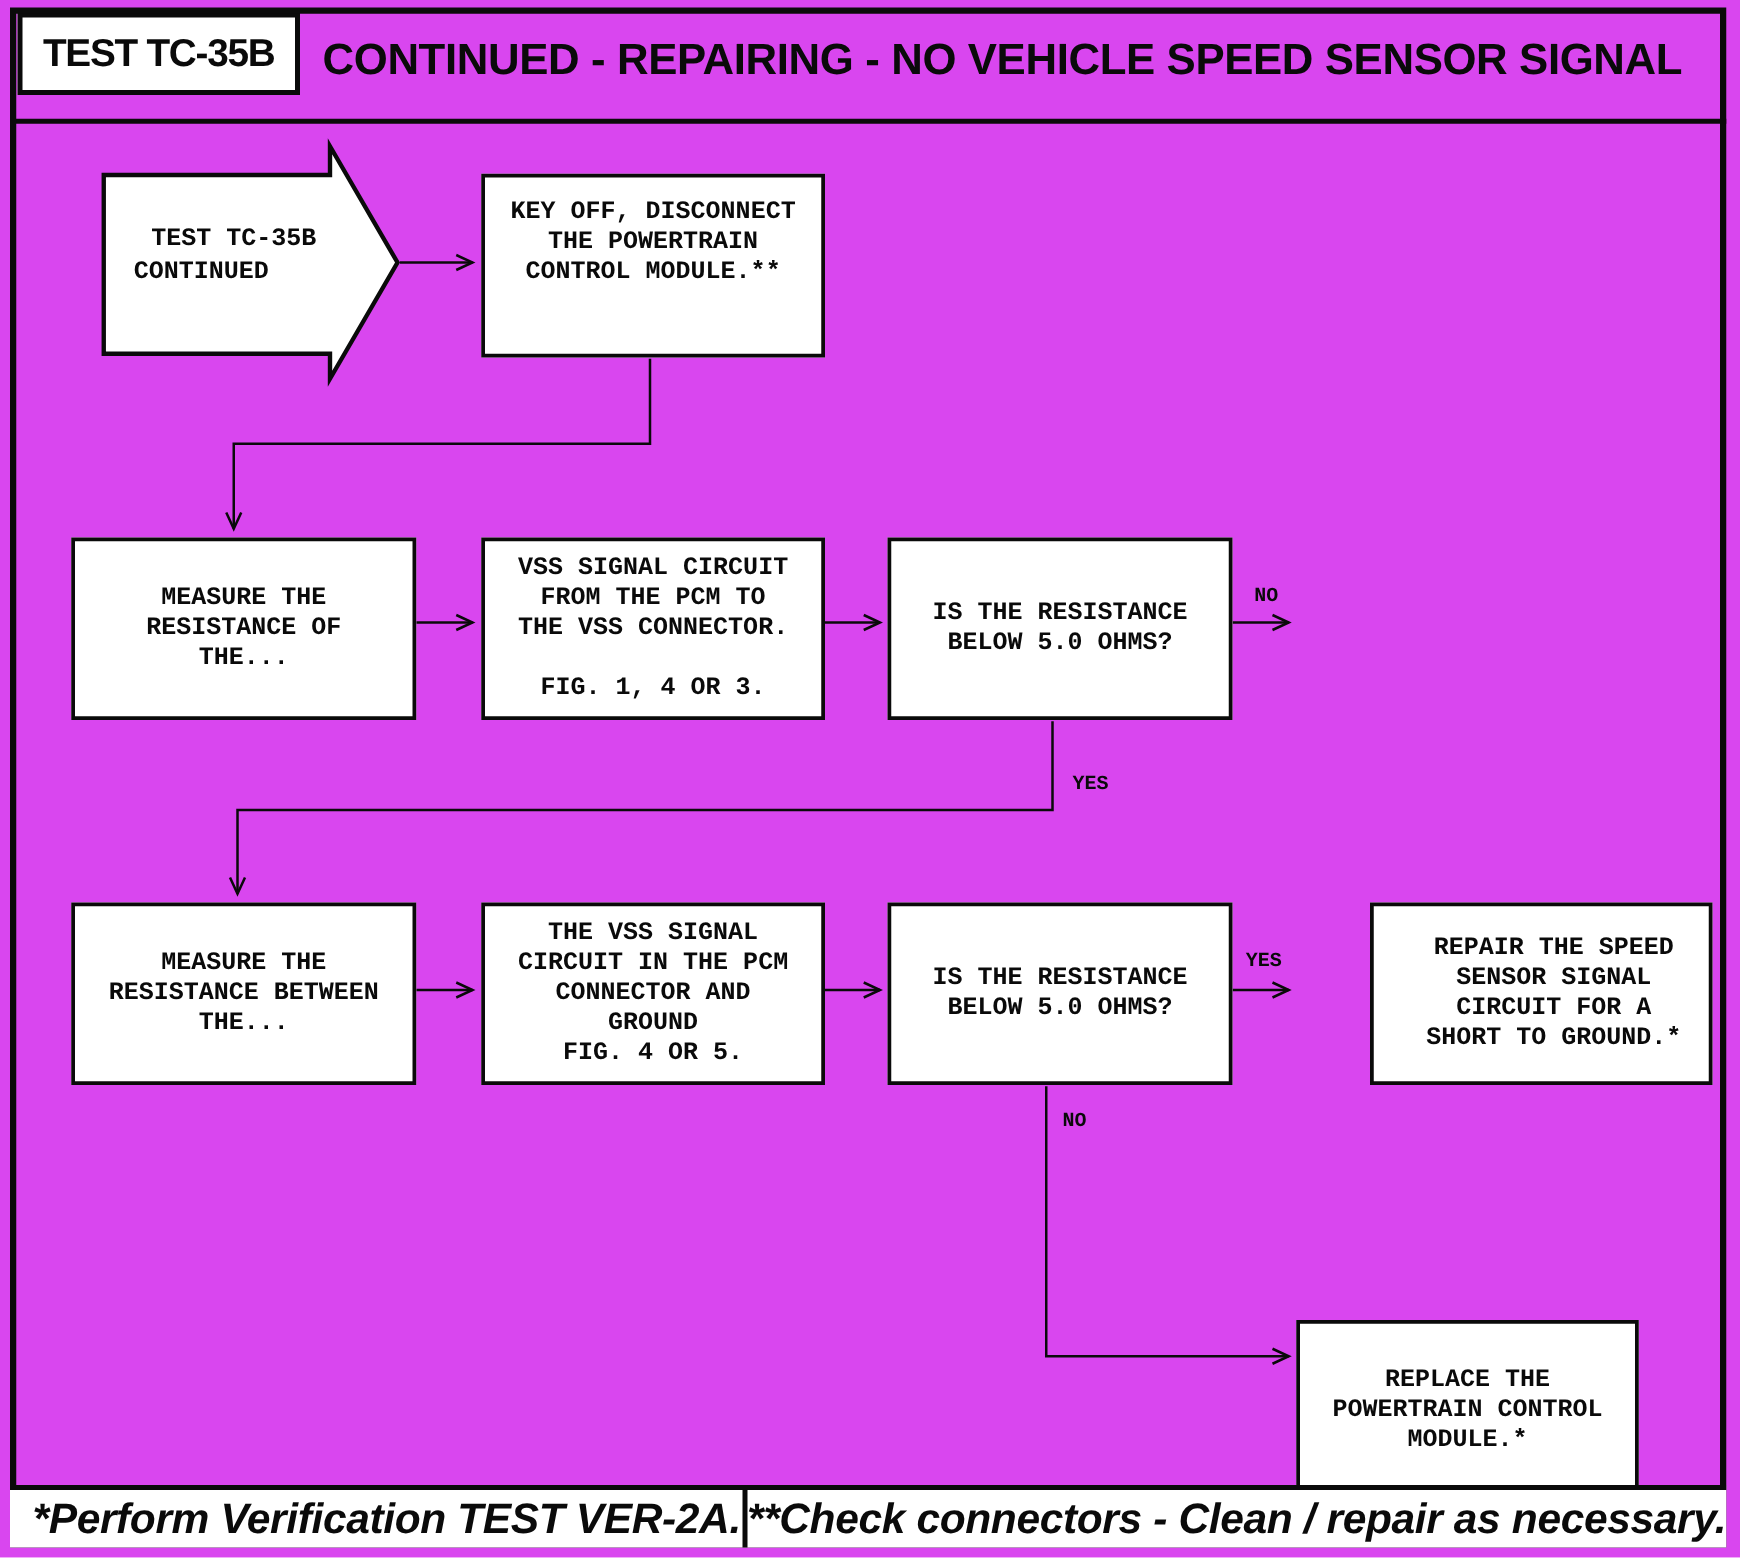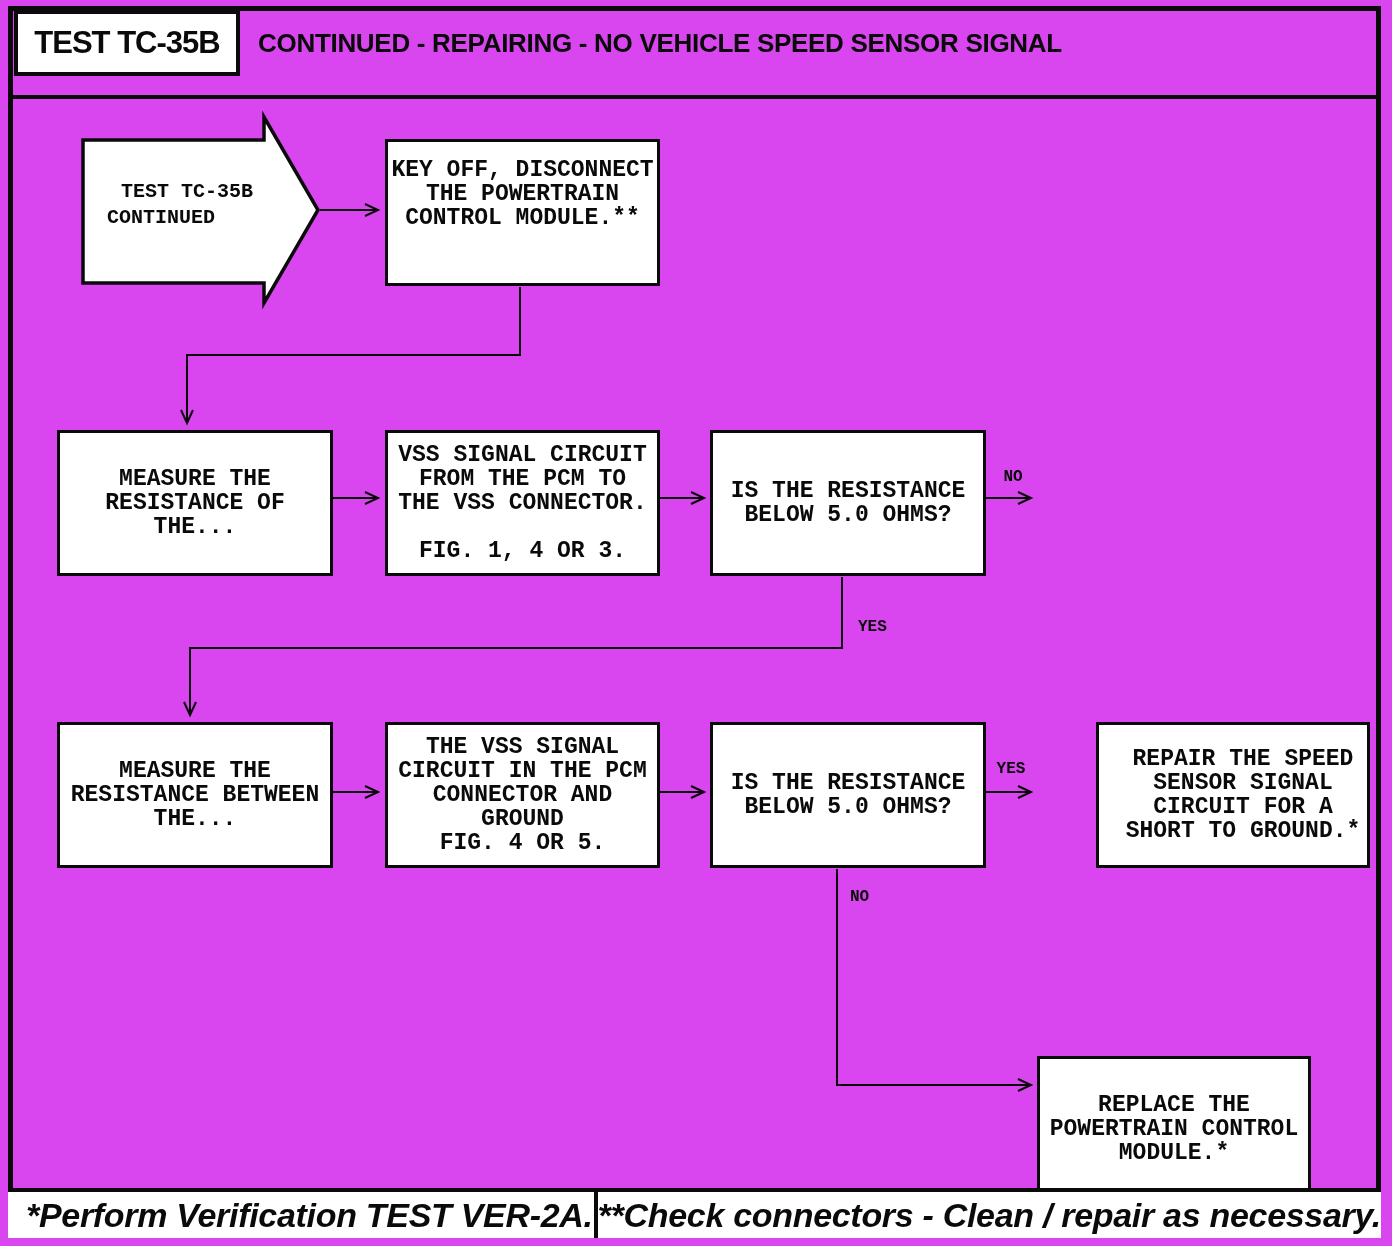--- a/index.html
+++ b/index.html
@@ -24,31 +24,31 @@
   .testid-box {
     position: absolute; left: 14px; top: 10px; width: 226px; height: 66px;
     border: 4px solid #0a0a0a; box-sizing: border-box; background: #ffffff;
     display: flex; align-items: center; justify-content: center;
     font-family: "Liberation Sans", sans-serif; font-weight: bold;
     font-size: 31px; letter-spacing: -1px; white-space: nowrap;
   }
   .page-title {
     position: absolute; left: 258px; top: 28px;
     font-family: "Liberation Sans", sans-serif; font-weight: bold;
-    font-size: 26px; letter-spacing: -0.3px; white-space: nowrap;
+    font-size: 35px; letter-spacing: -0.3px; white-space: nowrap;
   }
   
   .wires { position: absolute; left: 0; top: 0; z-index: 1; }
   
   .fc-box {
     position: absolute; border: 3px solid #0a0a0a; box-sizing: border-box;
     background: #ffffff; z-index: 2;
     display: flex; align-items: center; justify-content: center;
     text-align: center; white-space: pre-line;
-    font-size: 23px; font-weight: bold; line-height: 24px;
+    font-size: 20px; font-weight: bold; line-height: 24px;
   }
   .fc-box.top-align { align-items: flex-start; padding-top: 16px; }
   .fc-box.lift { }
   .entry-label {
     position: absolute; left: 83px; top: 140px; width: 181px; height: 143px;
     z-index: 2; display: flex; align-items: center; padding-left: 24px;
     padding-bottom: 14px; box-sizing: border-box;
     text-align: left; text-indent: 14px; white-space: pre-line;
     font-size: 20px; font-weight: bold; line-height: 26px;
   }

